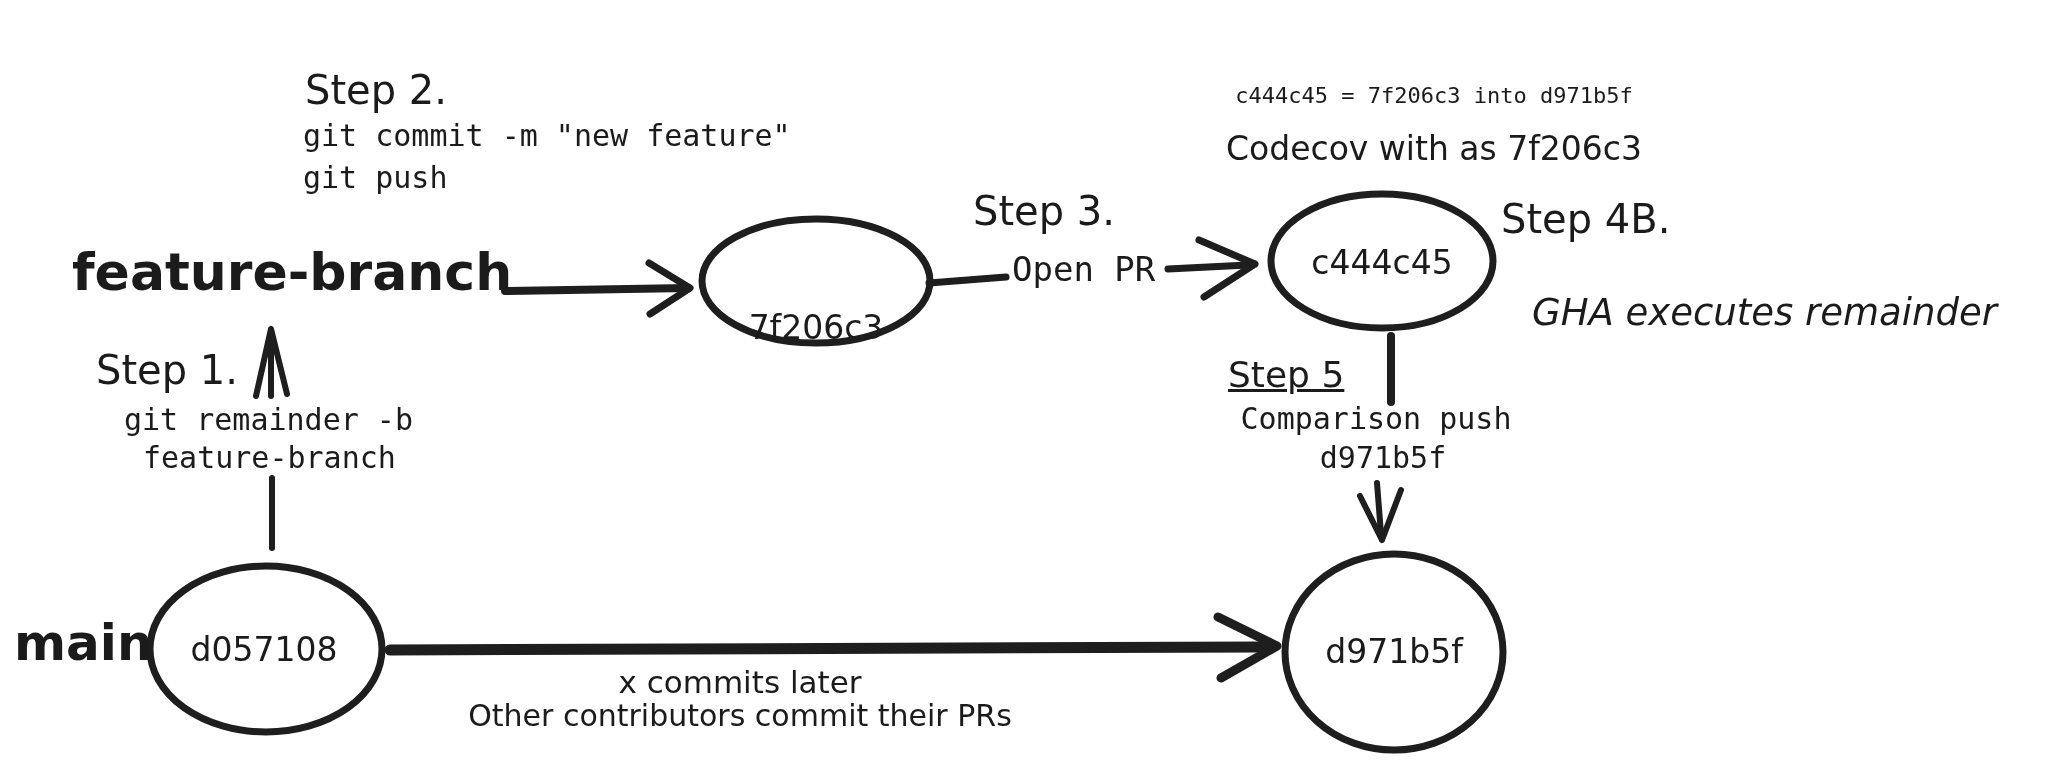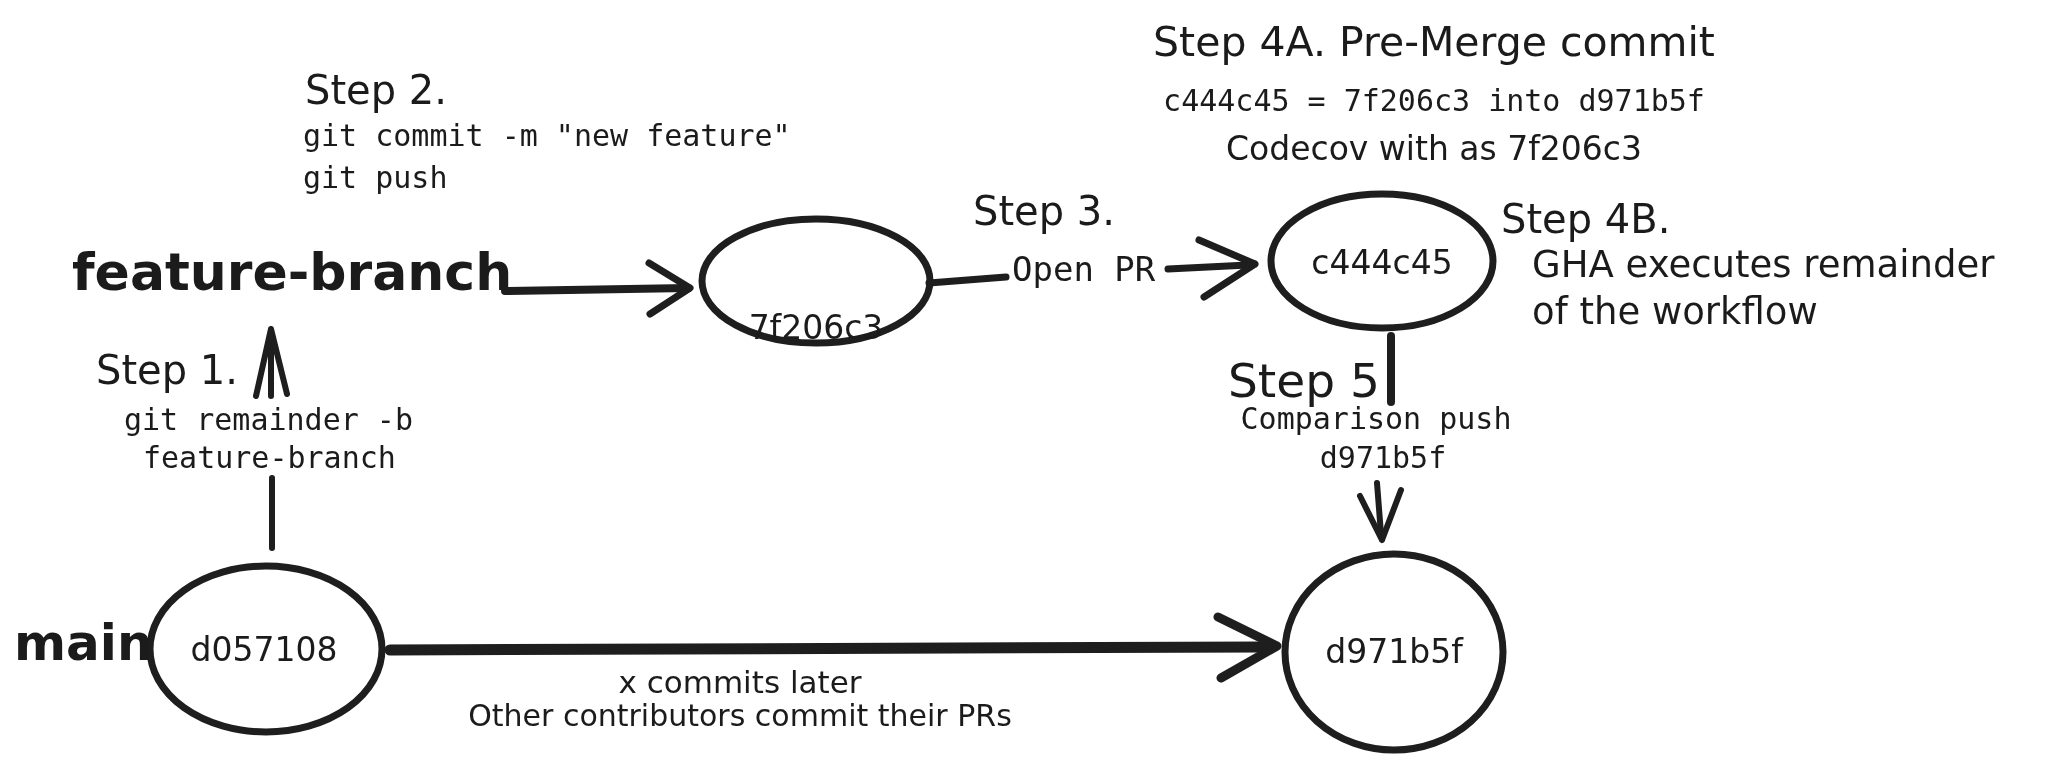--- a/index.html
+++ b/index.html
@@ -35,20 +35,22 @@
   }
   .center {
     transform: translateX(-50%);
   }
   .node-label {
     transform: translate(-50%, -50%);
     font-size: 33px;
     font-weight: 500;
   }
   .italic {
+    font-style: italic;
+    margin-top: 48px;
   }
   svg .ink {
     stroke: #1e1e1e;
     fill: none;
     stroke-linecap: round;
     stroke-linejoin: round;
   }
 </style>
 </head>
 <body>
@@ -102,29 +104,27 @@
   <div class="txt mono" style="left:143px; top:441px; font-size:30px;">feature-branch</div>
 
   <div class="txt hand center" style="left:740px; top:665px; font-size:31px;">x commits later</div>
 
   <div class="txt hand" style="left:14px; top:616px; font-size:50px; font-weight:600;">main</div>
   <div class="txt hand center" style="left:740px; top:699px; font-size:30px;">Other contributors commit their PRs</div>
 
   <div class="txt hand" style="left:973px; top:189px; font-size:40px;">Step 3.</div>
   <div class="txt mono" style="left:1012px; top:251px; font-size:34px;">Open PR</div>
 
-  <div class="txt hand center" style="left:1434px; top:20px; font-size:41px;">Step 4A. Pre-Merge commit</div>
-  <div class="txt mono center" style="left:1434px; top:84px; font-size:30px;">c444c45 = 7f206c3 into d971b5f</div>
+  <div class="txt mono center" style="left:1434px; top:84px; font-size:22px;">c444c45 = 7f206c3 into d971b5f</div>
   <div class="txt hand center" style="left:1434px; top:131px; font-size:33px;">Codecov with as 7f206c3</div>
 
   <div class="txt hand" style="left:1501px; top:197px; font-size:40px;">Step 4B.</div>
   <div class="txt hand italic" style="left:1532px; top:245px; font-size:37px;">GHA executes remainder</div>
-  <div class="txt hand italic" style="left:1532px; top:292px; font-size:37px;">of the workflow</div>
 
-  <div class="txt hand" style="left:1228px; top:355px; font-size:47px;">Step 5</div>
+  <div class="txt hand" style="left:1228px; top:355px; font-size:36px;text-decoration:underline;">Step 5</div>
   <div class="txt mono center" style="left:1376px; top:402px; font-size:30px;">Comparison push</div>
   <div class="txt mono center" style="left:1383px; top:441px; font-size:30px;">d971b5f</div>
 
   <div class="txt hand node-label" style="left:816px; top:282px;margin-top:46px;">7f206c3</div>
   <div class="txt hand node-label" style="left:1382px; top:263px;">c444c45</div>
   <div class="txt hand node-label" style="left:264px; top:650px;">d057108</div>
   <div class="txt hand node-label" style="left:1394px; top:652px;">d971b5f</div>
 
 </div>
 

